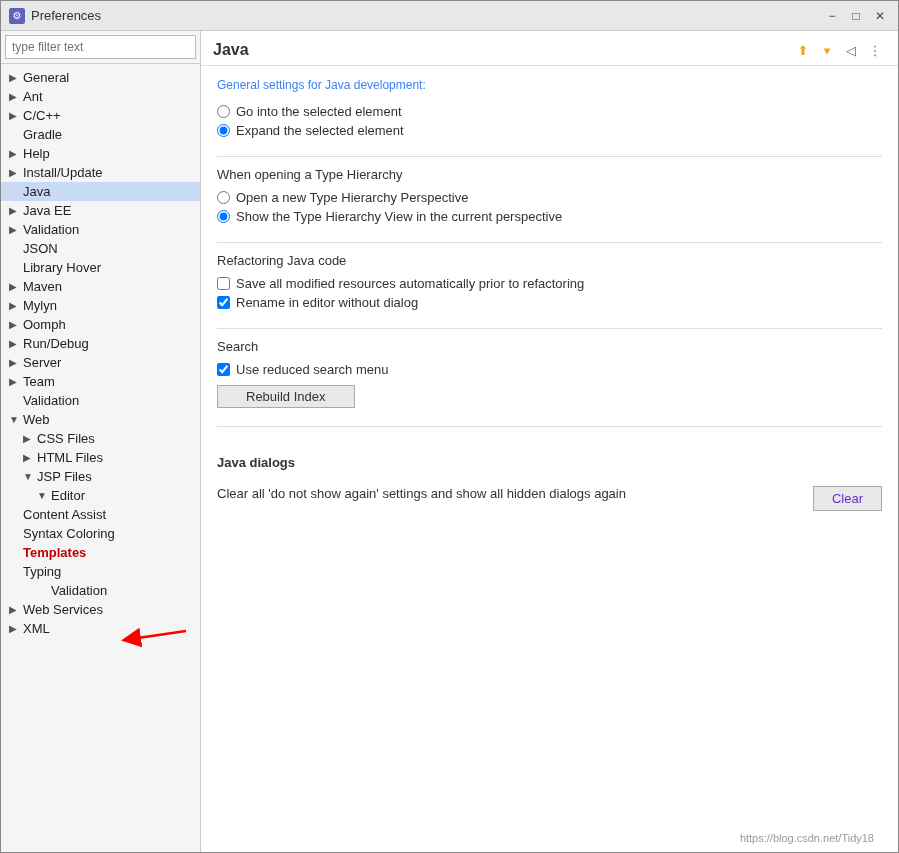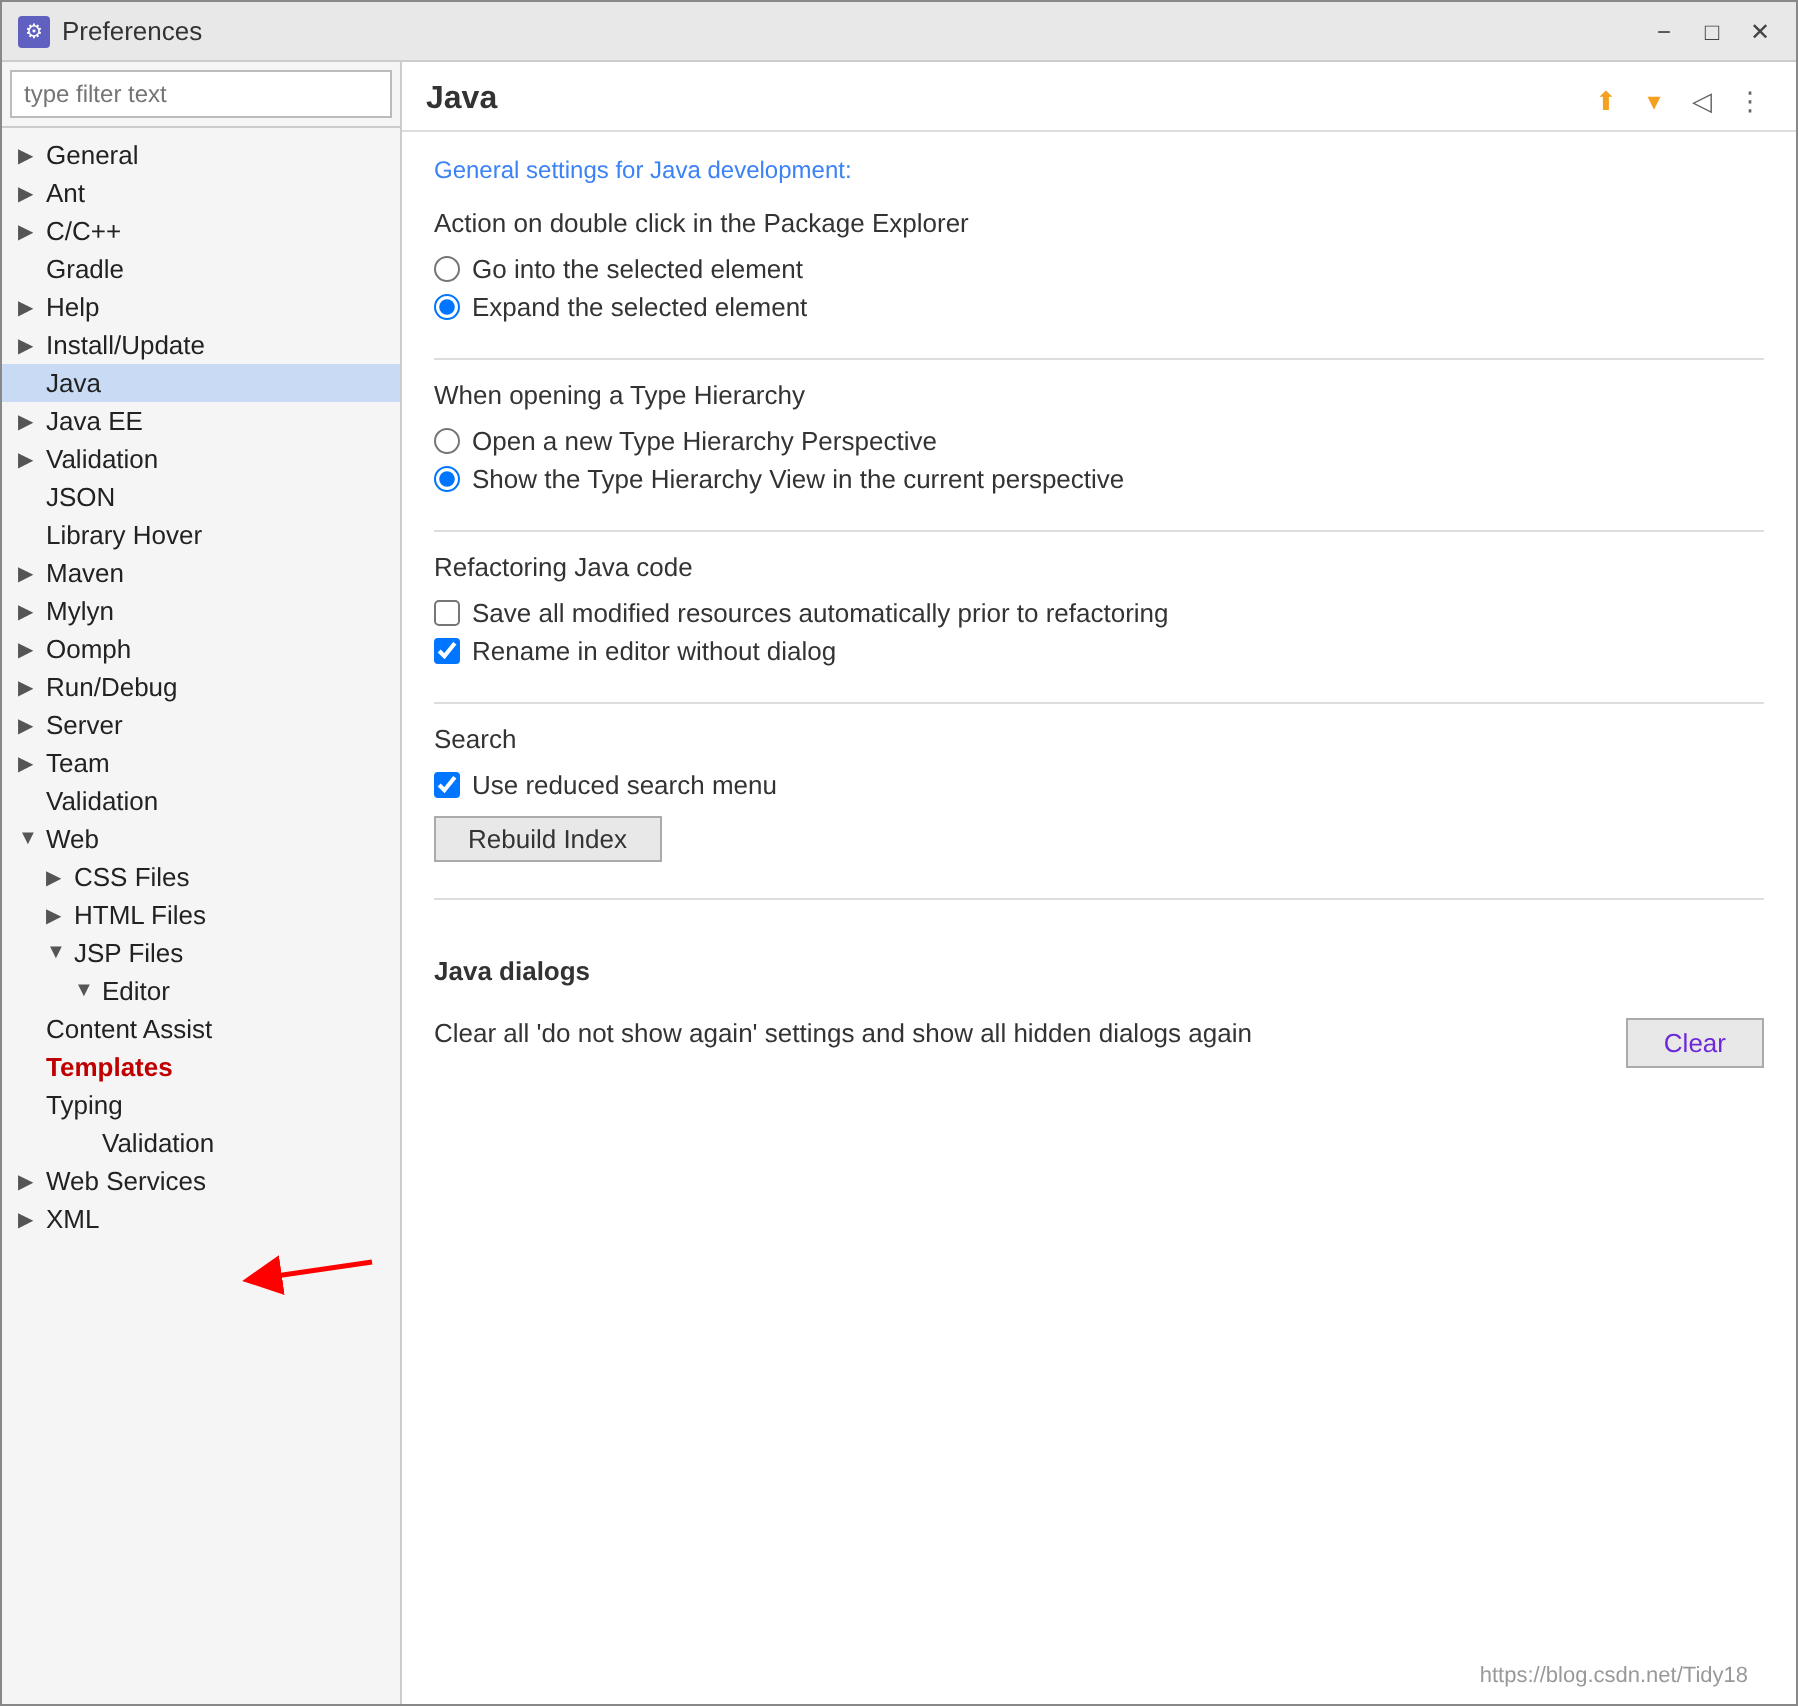--- a/index.html
+++ b/index.html
@@ -193,21 +193,21 @@
     }
     .checkbox-option input[type="checkbox"] { margin: 0; }
     .search-section {}
     .search-label {
       font-size: 13px;
       color: #333;
       margin-bottom: 8px;
     }
     .rebuild-btn {
       display: inline-block;
-      padding: 3px 16px;
+      padding: 3px 28px;
       background: #e8e8e8;
       border: 1px solid #aaa;
       font-size: 13px;
       cursor: pointer;
       color: #333;
       margin-top: 4px;
     }
     .dialogs-section {
       margin-top: 14px;
     }
@@ -369,20 +369,24 @@
           <div class="tree-item indent2">
             <span class="arrow">▼</span>
             <span class="label">Editor</span>
           </div>
           <div class="tree-item indent3">
             <span class="arrow"> </span>
             <span class="label">Content Assist</span>
           </div>
           <div class="tree-item indent3">
             <span class="arrow"> </span>
+            <span class="label">Syntax Coloring</span>
+          </div>
+          <div class="tree-item indent3">
+            <span class="arrow"> </span>
             <span class="label" style="color: rgb(192, 0, 0); font-weight: bold;">Templates</span>
           </div>
           <div class="tree-item indent3">
             <span class="arrow"> </span>
             <span class="label">Typing</span>
           </div>
           <div class="tree-item indent2">
             <span class="arrow"> </span>
             <span class="label">Validation</span>
           </div>
@@ -404,21 +408,20 @@
           <button class="nav-btn" style="color:#f4a020;">⬆</button>
           <button class="nav-btn" style="color:#f4a020;">▾</button>
           <button class="nav-btn">◁</button>
           <button class="nav-btn">⋮</button>
         </div>
       </div>
       <div class="panel-body">
         <div class="section-subtitle">General settings for Java development:</div>
 
         <div class="section-group">
-          <div class="section-label">Action on double click in the Package Explorer</div>
           <div class="radio-option">
             <input type="radio" name="dblclick" style="">
             <span>Go into the selected element</span>
           </div>
           <div class="radio-option">
             <input type="radio" name="dblclick" checked="" style="">
             <span>Expand the selected element</span>
           </div>
         </div>
 

